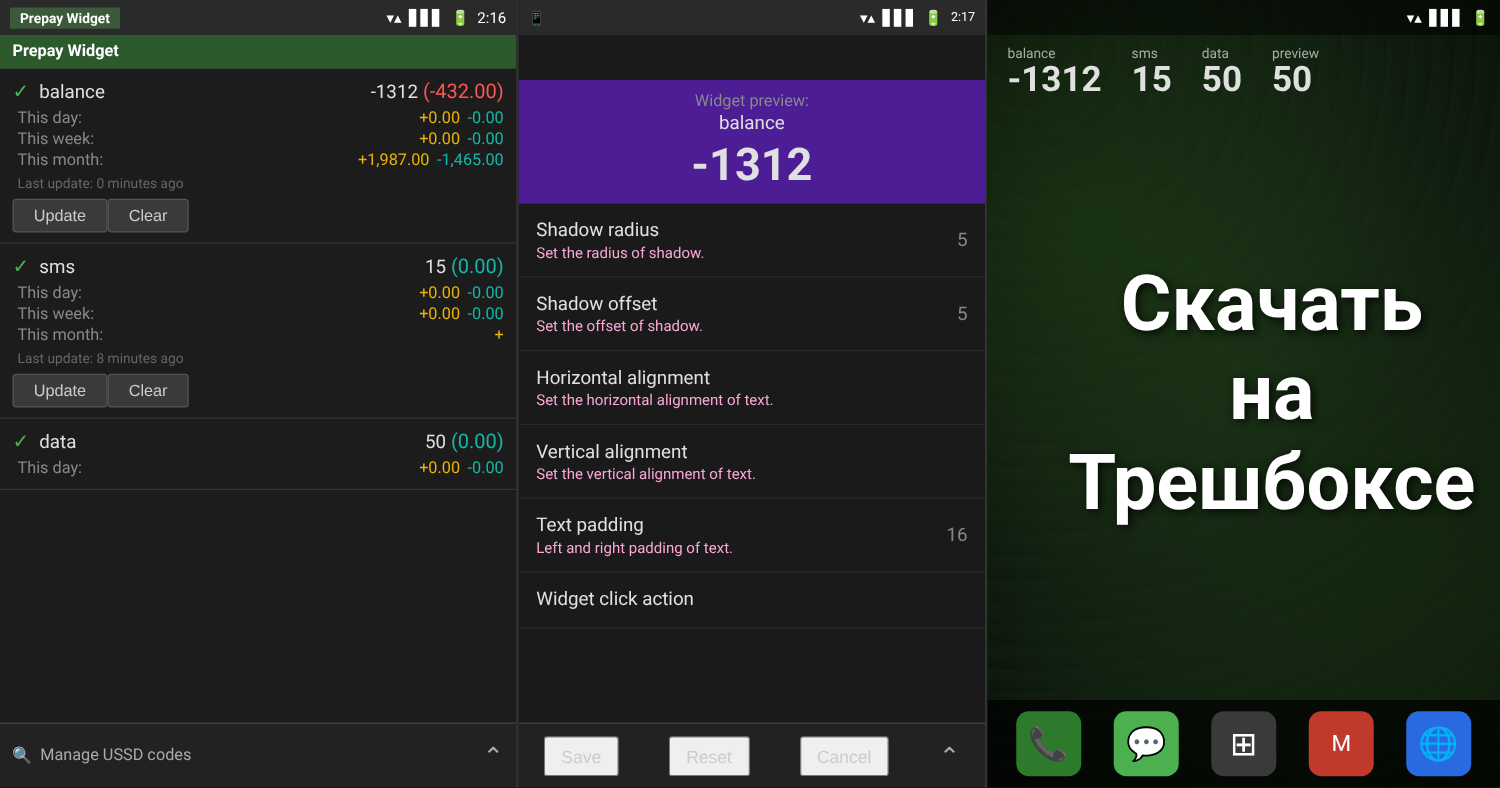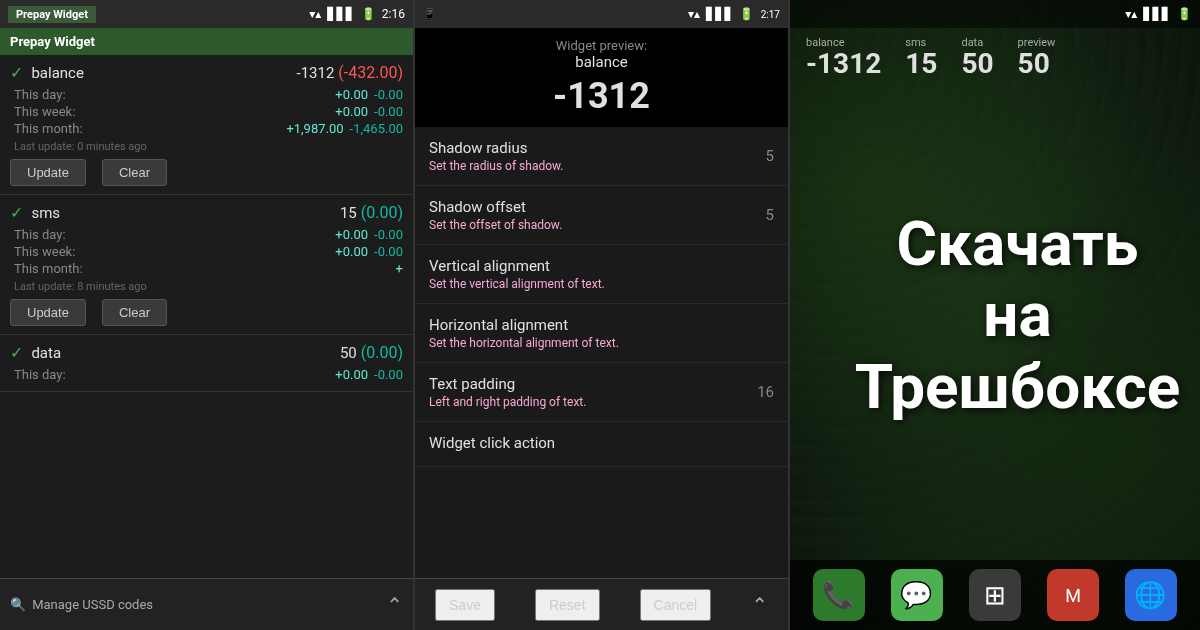--- a/index.html
+++ b/index.html
@@ -102,32 +102,32 @@
       font-size: 13px;
       margin-left: 4px;
     }
 
     .sub-values {
       display: flex;
       gap: 6px;
       font-size: 13px;
     }
 
-    .val-green { color: #5eead4; }
+    .val-green { color: #eab308; }
     .val-red { color: #14b8a6; }
 
     .last-update {
       color: #666;
       font-size: 11px;
       margin: 3px 0 6px 4px;
     }
 
     .btn-row {
       display: flex;
-      gap: 16px;
+      gap: 0;
       margin-top: 4px;
     }
 
     .btn-update, .btn-clear {
       padding: 5px 16px;
       border: 1px solid #555;
       background: #3a3a3a;
       color: #ccc;
       font-size: 13px;
       cursor: pointer;
@@ -172,23 +172,24 @@
     .middle-status-bar {
       background: #2a2a2a;
       height: 28px;
       display: flex;
       align-items: center;
       justify-content: space-between;
       padding: 0 8px;
     }
 
     .widget-preview-header {
-      background: #000000;
+      background: #4c1d95;
       padding: 10px;
       text-align: center;
+      margin-top: 36px;
     }
 
     .preview-label {
       color: #888;
       font-size: 13px;
     }
 
     .preview-title {
       color: #e0e0e0;
       font-size: 15px;
@@ -525,29 +526,29 @@
     </div>
     <div class="settings-item">
       <div class="settings-item-left">
         <div class="settings-item-title">Shadow offset</div>
         <div class="settings-item-desc">Set the offset of shadow.</div>
       </div>
       <div class="settings-item-value">5</div>
     </div>
     <div class="settings-item">
       <div class="settings-item-left">
+        <div class="settings-item-title">Horizontal alignment</div>
+        <div class="settings-item-desc">Set the horizontal alignment of text.</div>
+      </div>
+      <div class="settings-item-value"></div>
+    </div>
+    <div class="settings-item">
+      <div class="settings-item-left">
         <div class="settings-item-title">Vertical alignment</div>
         <div class="settings-item-desc">Set the vertical alignment of text.</div>
-      </div>
-      <div class="settings-item-value"></div>
-    </div>
-    <div class="settings-item">
-      <div class="settings-item-left">
-        <div class="settings-item-title">Horizontal alignment</div>
-        <div class="settings-item-desc">Set the horizontal alignment of text.</div>
       </div>
       <div class="settings-item-value"></div>
     </div>
     <div class="settings-item">
       <div class="settings-item-left">
         <div class="settings-item-title">Text padding</div>
         <div class="settings-item-desc">Left and right padding of text.</div>
       </div>
       <div class="settings-item-value">16</div>
     </div>

